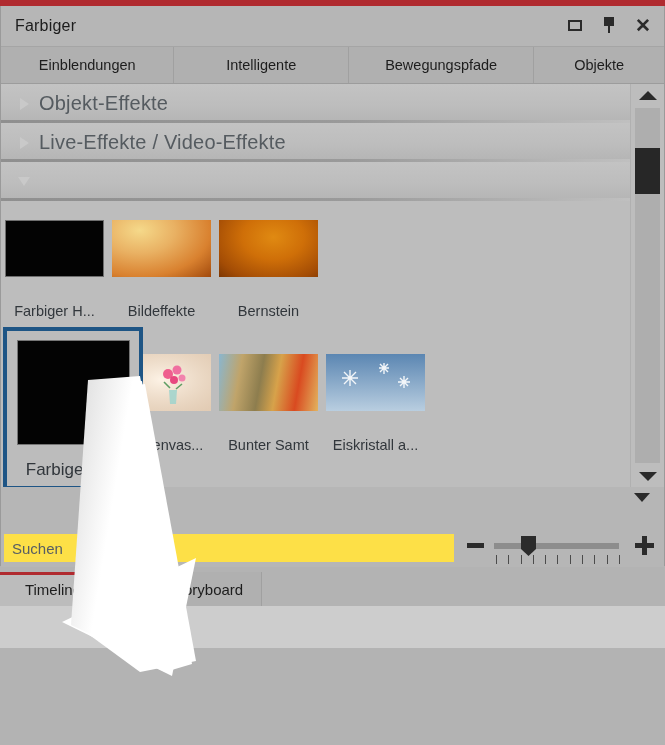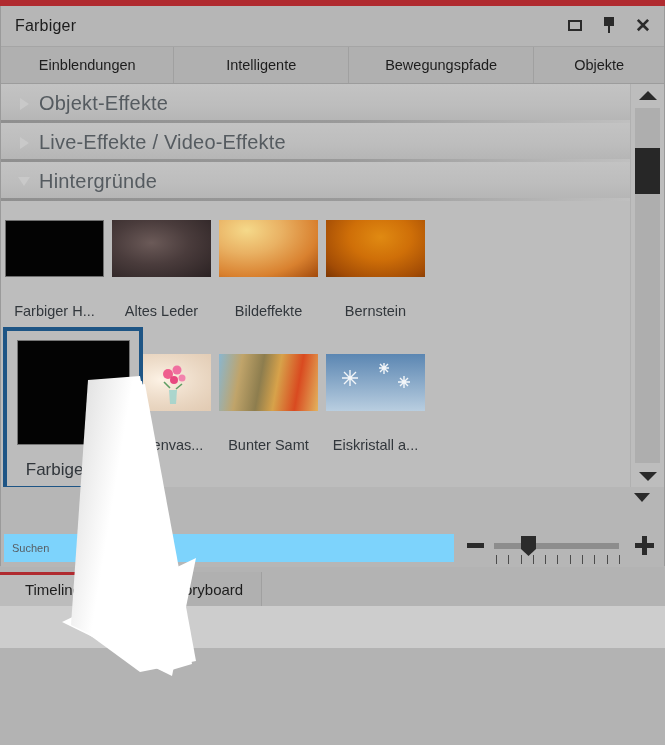--- a/index.html
+++ b/index.html
@@ -318,27 +318,27 @@
     border-top: 9px solid #2a2a2a;
     border-left: 8px solid transparent;
     border-right: 8px solid transparent;
     cursor: pointer;
   }
   .search-input {
     position: absolute;
     left: 4px; top: 534px;
     width: 450px;
     height: 28px;
-    background: #7dd3fc;
+    background: #fde047;
     border: none;
     outline: none;
     padding: 0 8px;
     box-sizing: border-box;
     font-family: "Liberation Sans", sans-serif;
-    font-size: 11px;
+    font-size: 15px;
     color: #4c4c4c;
   }
   .search-input::placeholder { color: #575e64; opacity: 1; }
 
   .zoomctl {
     position: absolute;
     left: 464px; top: 532px;
     width: 190px; height: 34px;
   }
   .zc-minus {
@@ -513,40 +513,33 @@
           <div class="group-arrow">
             <div class="arrow-right"></div>
           </div>
           <div class="group-label">Live-Effekte / Video-Effekte</div>
         </div>
 
         <div class="group">
           <div class="group-arrow">
             <div class="arrow-down"></div>
           </div>
-          <div class="group-label">Hintergründe</div>
         </div>
 
         <div class="grid">
 
           <div class="grid-row">
             <div class="cell">
               <div class="thumb-wrap">
                 <div class="thumb" style="background:#030303;border:1px solid #6e6e6e;box-sizing:border-box"></div>
               </div>
               <div class="cell-label">Farbiger H...</div>
             </div>
 
 
-            <div class="cell">
-              <div class="thumb-wrap">
-                <div class="thumb" style="background:radial-gradient(ellipse at 40% 40%, #6b5a58 0%, #4a3c3c 45%, #2b2223 100%)"></div>
-              </div>
-              <div class="cell-label">Altes Leder</div>
-            </div>
 
             <div class="cell">
               <div class="thumb-wrap">
                 <div class="thumb" style="background:radial-gradient(ellipse at 28% 18%, #f5d98a 0%, #e9b163 35%, #d9812f 70%, #a1490c 100%)"></div>
               </div>
               <div class="cell-label">Bildeffekte</div>
             </div>
 
             <div class="cell">
               <div class="thumb-wrap">

